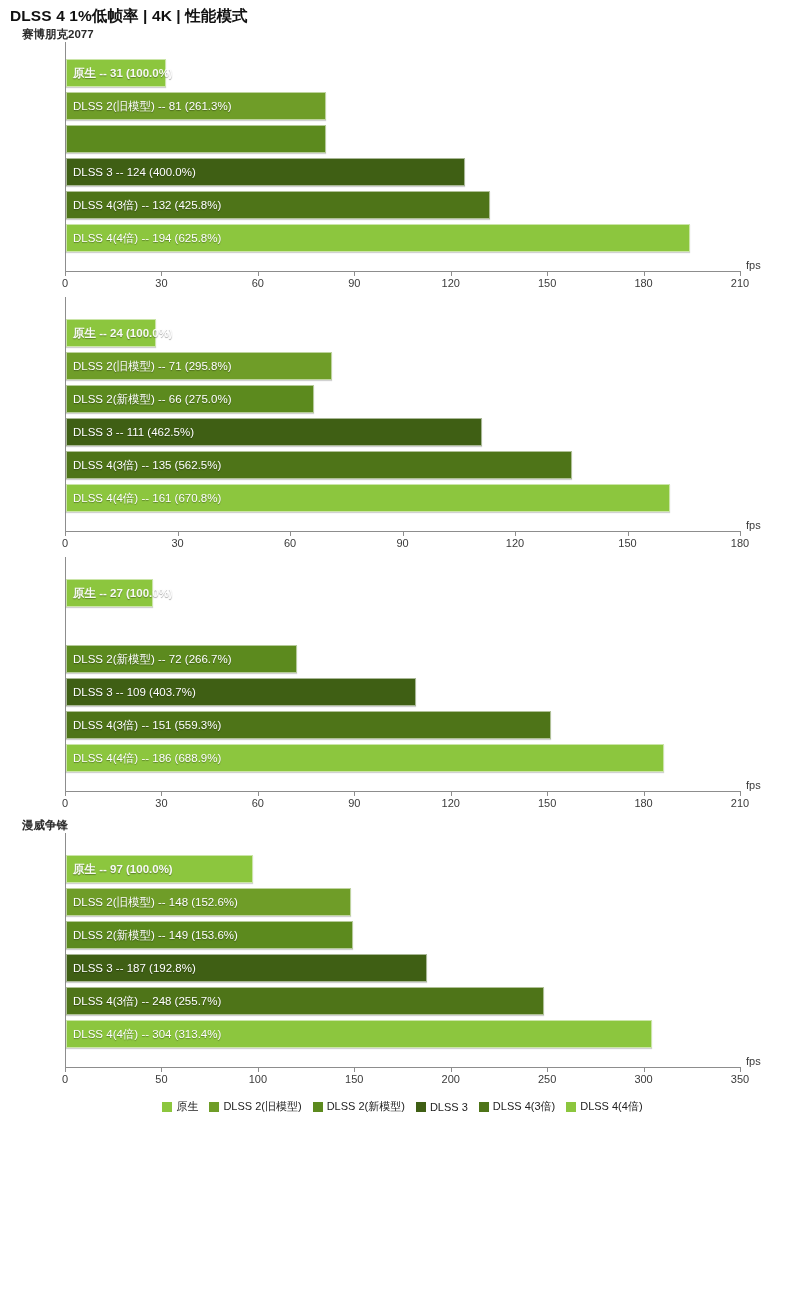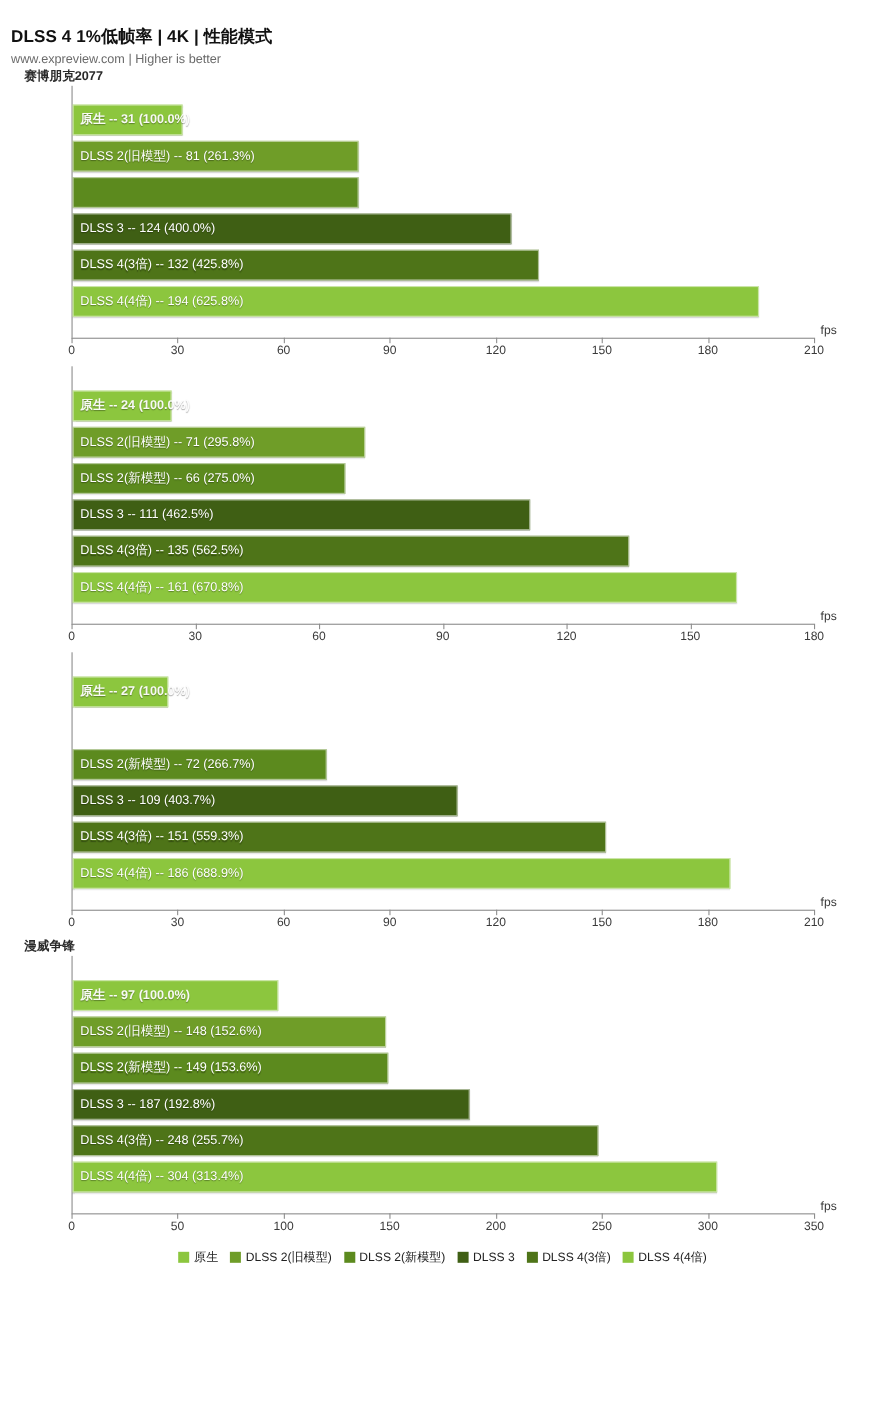--- a/index.html
+++ b/index.html
@@ -9,21 +9,21 @@
   }
   body {
     width: 800px;
     height: 1289px;
     font-family: "Liberation Sans", "DejaVu Sans", sans-serif;
     color: #1a1a1a;
     position: relative;
     overflow: hidden;
   }
   .header {
-    padding: 24px 0 0 10px;
+    padding: 6px 0 0 10px;
   }
   .header-title {
     font-size: 15.5px;
     font-weight: bold;
     letter-spacing: 0.1px;
     color: #111;
     line-height: 20px;
   }
   .header-sub {
     font-size: 11.5px;
@@ -142,21 +142,20 @@
     width: 10px;
     height: 10px;
     display: inline-block;
   }
 </style>
 </head>
 <body>
 
 <div class="header">
   <div class="header-title">DLSS 4 1%低帧率 | 4K | 性能模式</div>
-  <div class="header-sub">www.expreview.com | Higher is better</div>
 </div>
 
 <div id="charts">
     <div class="chart-block">
       <div class="chart-title">赛博朋克2077</div>
       <div class="plot">
         <div class="bars">
           <div style="height: 17px;"></div>
           <div class="bar-row">
             <div class="bar" style="width: 99.6429px; background: rgb(140, 198, 62);"></div>

